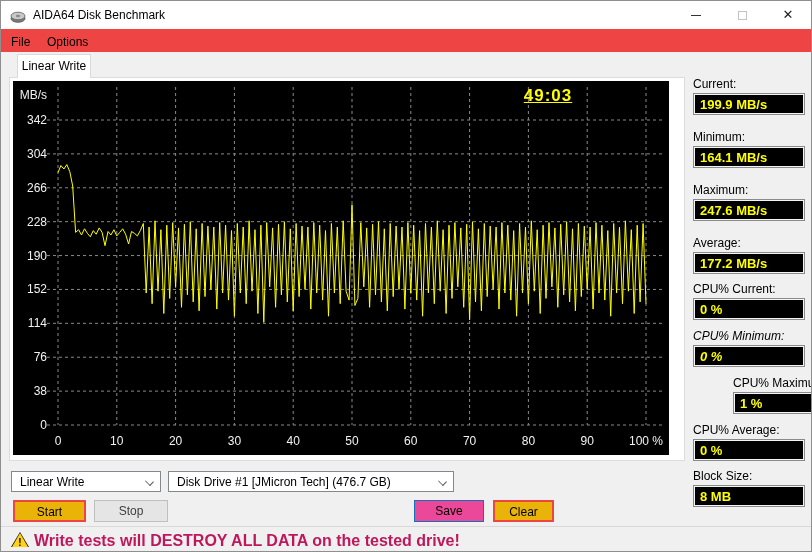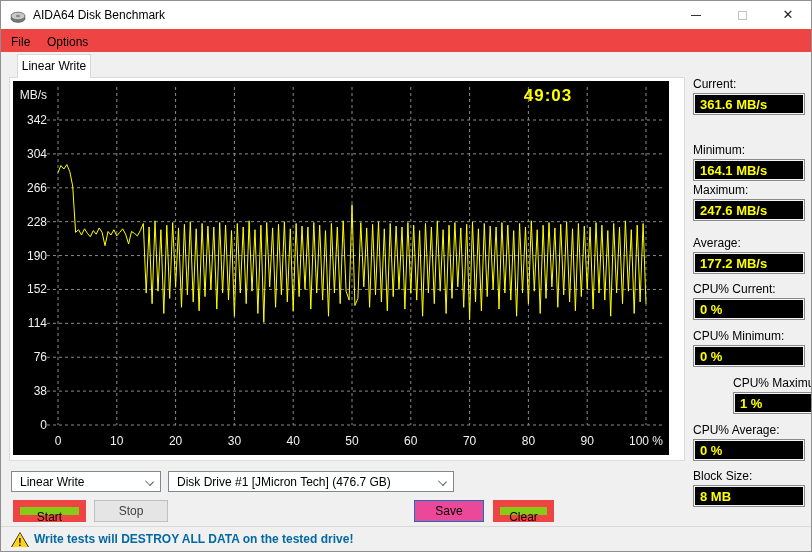--- a/index.html
+++ b/index.html
@@ -25,46 +25,46 @@
   
   .tab { position:absolute; left:16px; top:53px; width:74px; height:24px; background:#ffffff;
          border:1px solid #d9d9d9; border-bottom:none; font-size:12px; color:#000;
          text-align:center; line-height:23px; z-index:2; }
   .tabpage { position:absolute; left:8px; top:76px; width:676px; height:384px; background:#ffffff;
              border:1px solid #dcdcdc; }
   
   .chart-area { position:absolute; left:12px; top:80px; width:656px; height:374px; background:#000; }
   .chart-area svg { position:absolute; left:0; top:0; }
   .timer { position:absolute; left:470px; top:5px; width:130px; text-align:center;
-           font-size:17px; font-weight:bold; color:#ffff00; letter-spacing:1px; }
+           font-size:17px; font-weight:bold; color:#ffff00; letter-spacing:1px;text-decoration:underline; }
   
   .stat { position:absolute; left:692px; width:112px; }
   .stat-label { height:16px; font-size:12px; color:#000; }
   .stat-box { height:22px; background:#000; border:1px solid #8a8a8a;
               box-shadow: inset 0 0 0 1px #f5f5f5; }
   .stat-value { display:block; padding:3px 0 0 6px; font-size:13px; font-weight:bold; color:#ffff00; }
   
   .combo { position:absolute; height:21px; background:#ffffff; border:1px solid #828790;
            font-size:12px; color:#000; padding:3px 18px 0 8px; white-space:nowrap; overflow:hidden; }
   .combo .chev { position:absolute; right:7px; top:6px; width:7px; height:7px;
                  border-right:1px solid #5a5a5a; border-bottom:1px solid #5a5a5a;
                  transform:rotate(45deg) scale(1,0.8); transform-origin:center; }
-  .btn { position:absolute; height:22px; background:#84cc16; border:7px solid #ef4444;
+  .btn { position:absolute; height:22px; background:#eab308; border:2px solid #ef4444;
          font-size:12px; color:#000; text-align:center; line-height:20px; }
   .btn.default { background:#ec4899; border:1px solid #0f72bd; }
   .btn.disabled { background:#e5e5e5; border:1px solid #bfbfbf; color:#404040; }
   
   .statusbar { position:absolute; left:0; bottom:0; width:100%; height:25px; background:#f0f0f0;
                border-top:1px solid #d9d9d9; }
   .warn-icon { position:absolute; left:10px; top:5px; width:18px; height:15px;
                clip-path:polygon(50% 0,100% 100%,0 100%); background:#111; }
   .warn-icon .inner { position:absolute; left:1px; top:1px; width:16px; height:14px;
                clip-path:polygon(50% 0,100% 100%,0 100%); background:#ffd117;
                color:#000; font-size:10px; font-weight:bold; text-align:center; line-height:19px; }
-  .status-text { position:absolute; left:33px; top:5px; font-size:12px; font-weight:bold; color:#0369a1; }
+  .status-text { position:absolute; left:33px; top:5px; font-size:16px; font-weight:bold; color:#be185d; }
 </style>
 </head>
 <body>
 
 <div class="window">
 
   <div class="titlebar">
     <svg class="app-icon" viewBox="0 0 16 16">
       <ellipse cx="8" cy="10.5" rx="7" ry="3.8" fill="#7d7d7d" stroke="#4c4c4c" stroke-width="0.8"></ellipse>
       <ellipse cx="8" cy="8" rx="7" ry="3.8" fill="#c9c9c9" stroke="#5c5c5c" stroke-width="0.8"></ellipse>
@@ -130,24 +130,24 @@
         <text x="633" y="364" fill="#f2f2f2" font-size="12" text-anchor="middle" font-family="Liberation Sans, sans-serif">100 %</text>
         <text x="34" y="18" fill="#f2f2f2" font-size="12" text-anchor="end" font-family="Liberation Sans, sans-serif">MB/s</text>
         <polyline points="45.0,91.6 47.9,84.5 50.9,88.0 53.8,83.6 56.8,90.7 59.7,105.0 62.6,151.4 65.6,148.7 68.5,154.0 71.5,147.8 74.4,152.3 77.3,155.8 80.3,149.6 83.2,153.2 86.2,146.9 89.1,151.4 92.0,164.7 95.0,150.5 97.9,154.0 100.9,148.7 103.8,154.9 106.7,151.4 109.7,147.8 112.6,153.2 115.6,163.0 118.5,150.5 121.4,152.3 124.4,154.9 127.3,149.6 130.3,142.5 133.2,212.0 136.1,146.0 139.1,222.7 142.0,139.8 145.0,210.2 147.9,148.7 150.8,232.5 153.8,144.2 156.7,217.4 159.7,141.6 162.6,205.8 165.5,146.9 168.5,226.3 171.4,143.3 174.4,213.8 177.3,140.7 180.2,220.9 183.2,147.8 186.1,229.8 189.1,142.5 192.0,215.6 194.9,145.1 197.9,208.4 200.8,146.0 203.8,228.1 206.7,141.6 209.6,212.0 212.6,144.2 215.5,219.1 218.5,149.6 221.4,235.2 224.3,142.5 227.3,212.0 230.2,146.0 233.2,222.7 236.1,139.8 239.0,210.2 242.0,148.7 244.9,232.5 247.9,144.2 250.8,241.4 253.7,141.6 256.7,205.8 259.6,146.9 262.6,226.3 265.5,143.3 268.4,213.8 271.4,140.7 274.3,220.9 277.3,147.8 280.2,229.8 283.1,142.5 286.1,215.6 289.0,145.1 292.0,208.4 294.9,146.0 297.8,228.1 300.8,141.6 303.7,212.0 306.7,144.2 309.6,219.1 312.5,149.6 315.5,235.2 318.4,142.5 321.4,212.0 324.3,146.0 327.2,222.7 330.2,139.8 333.1,210.2 336.1,219.1 339.0,123.7 341.9,224.5 344.9,217.4 347.8,141.6 350.8,205.8 353.7,146.9 356.6,226.3 359.6,143.3 362.5,213.8 365.5,140.7 368.4,220.9 371.3,147.8 374.3,229.8 377.2,142.5 380.2,215.6 383.1,145.1 386.0,208.4 389.0,146.0 391.9,228.1 394.9,141.6 397.8,212.0 400.7,144.2 403.7,219.1 406.6,149.6 409.6,235.2 412.5,142.5 415.4,212.0 418.4,146.0 421.3,222.7 424.3,139.8 427.2,210.2 430.1,148.7 433.1,232.5 436.0,144.2 439.0,217.4 441.9,141.6 444.8,205.8 447.8,146.9 450.7,226.3 453.7,143.3 456.6,238.8 459.5,140.7 462.5,220.9 465.4,147.8 468.4,229.8 471.3,142.5 474.2,215.6 477.2,145.1 480.1,208.4 483.1,146.0 486.0,228.1 488.9,141.6 491.9,212.0 494.8,144.2 497.8,219.1 500.7,149.6 503.6,235.2 506.6,142.5 509.5,212.0 512.5,146.0 515.4,222.7 518.3,139.8 521.3,210.2 524.2,148.7 527.2,232.5 530.1,144.2 533.0,217.4 536.0,141.6 538.9,205.8 541.9,146.9 544.8,226.3 547.7,143.3 550.7,213.8 553.6,140.7 556.6,220.9 559.5,147.8 562.4,229.8 565.4,142.5 568.3,215.6 571.3,145.1 574.2,208.4 577.1,146.0 580.1,228.1 583.0,141.6 586.0,212.0 588.9,144.2 591.8,219.1 594.8,149.6 597.7,235.2 600.7,142.5 603.6,212.0 606.5,146.0 609.5,222.7 612.4,139.8 615.4,210.2 618.3,148.7 621.2,232.5 624.2,144.2 627.1,220.9 630.1,142.5 633.0,222.7" fill="none" stroke="#ffff00" stroke-width="1"></polyline>
       </svg>
     <div class="timer">49:03</div>
   </div>
 
   <div class="stat" style="top:76px;">
     <div class="stat-label">Current:</div>
     <div class="stat-box">
-        <span class="stat-value">361.6 MB/s</span>
-      </div>
-  </div>
-  <div class="stat" style="top:129px;margin-top:13px;">
+        <span class="stat-value">199.9 MB/s</span>
+      </div>
+  </div>
+  <div class="stat" style="top:129px;">
     <div class="stat-label">Minimum:</div>
     <div class="stat-box">
         <span class="stat-value">164.1 MB/s</span>
       </div>
   </div>
   <div class="stat" style="top:182px;">
     <div class="stat-label">Maximum:</div>
     <div class="stat-box">
         <span class="stat-value">247.6 MB/s</span>
       </div>
@@ -157,21 +157,21 @@
     <div class="stat-box">
         <span class="stat-value">177.2 MB/s</span>
       </div>
   </div>
   <div class="stat" style="top:281px;">
     <div class="stat-label">CPU% Current:</div>
     <div class="stat-box">
         <span class="stat-value">0 %</span>
       </div>
   </div>
-  <div class="stat" style="top:328px;">
+  <div class="stat" style="top:328px;font-style:italic;">
     <div class="stat-label">CPU% Minimum:</div>
     <div class="stat-box">
         <span class="stat-value">0 %</span>
       </div>
   </div>
   <div class="stat" style="top:375px;margin-left:40px;">
     <div class="stat-label">CPU% Maximum:</div>
     <div class="stat-box">
         <span class="stat-value">1 %</span>
       </div>

